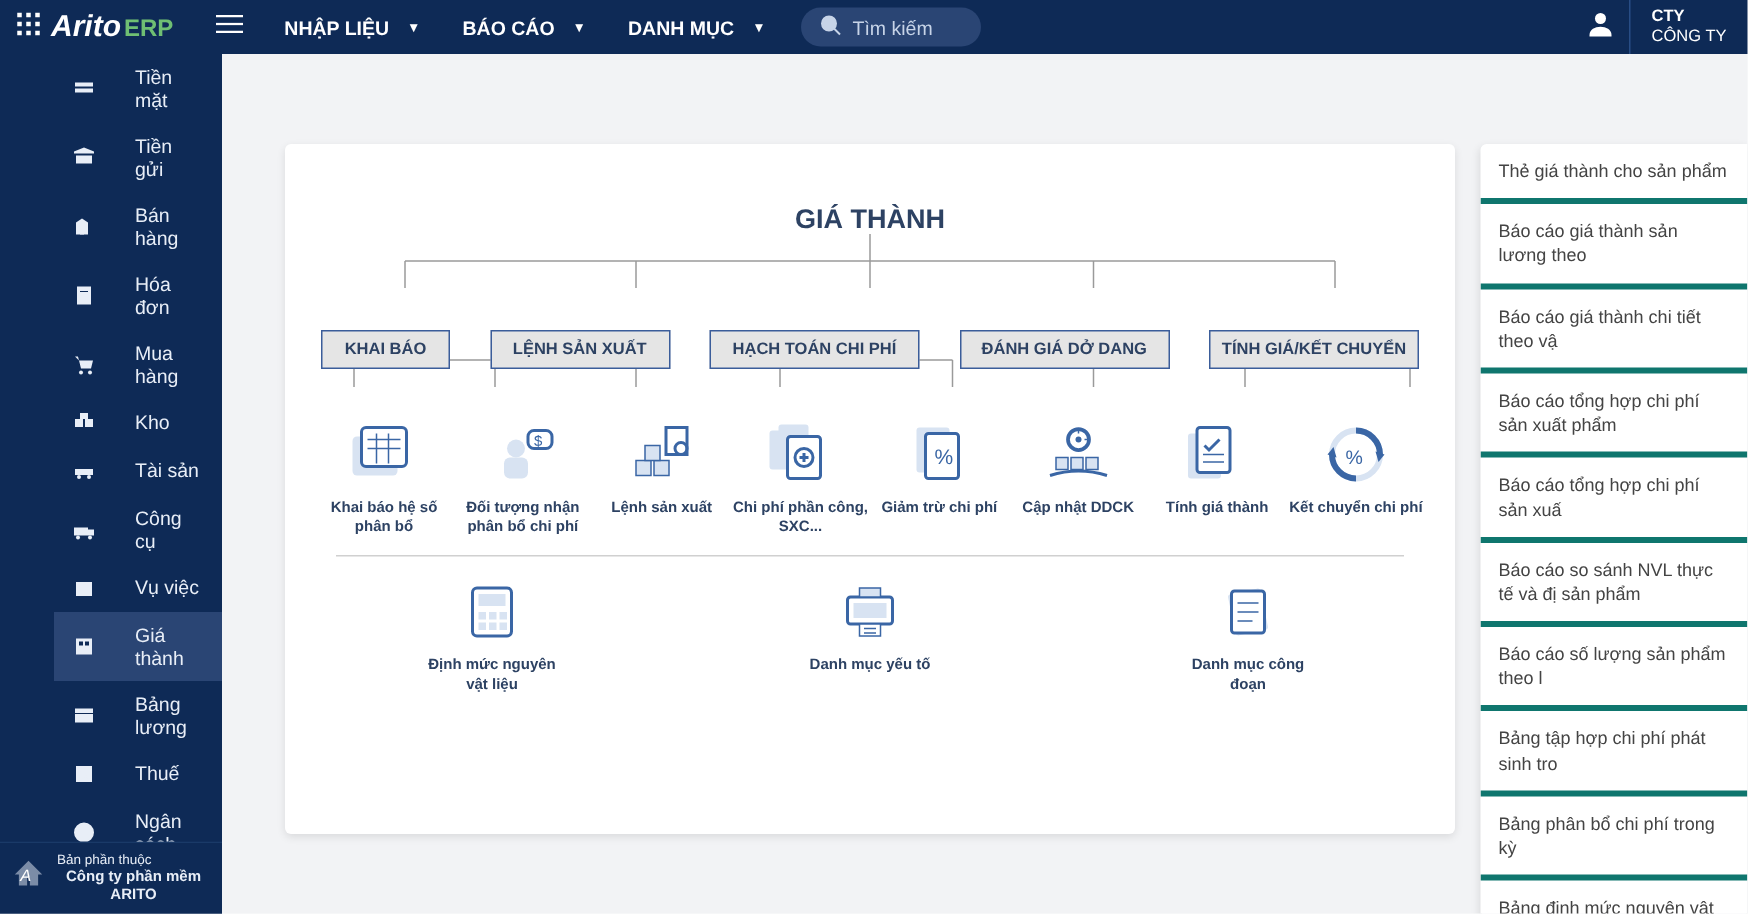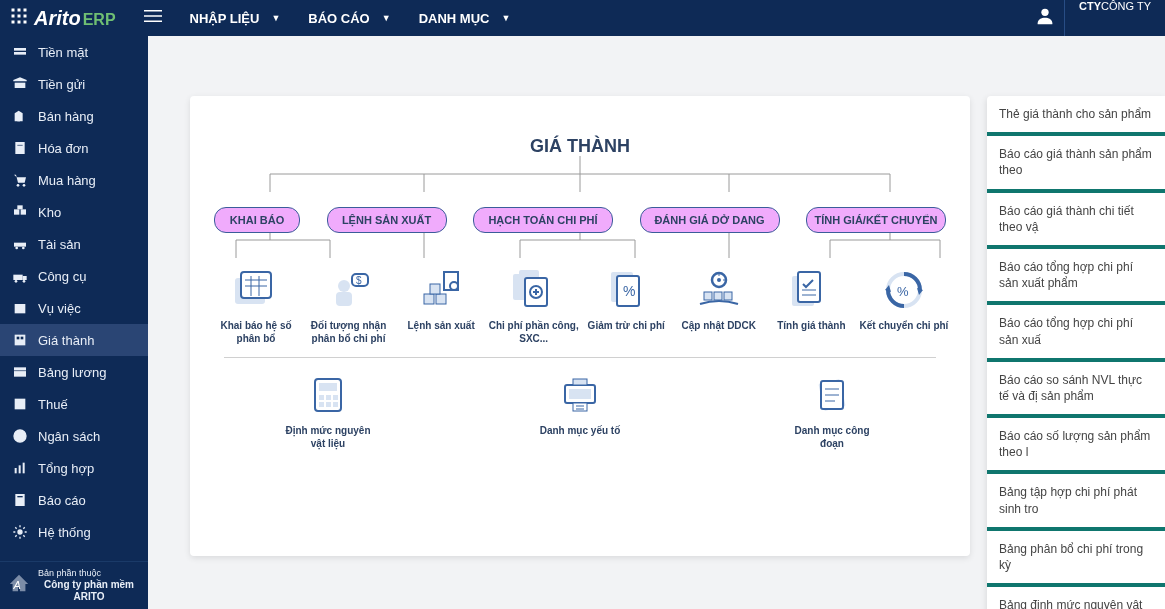--- a/index.html
+++ b/index.html
@@ -9,47 +9,47 @@
 .header { background: #0e2a56; height: 36px; display: flex; align-items: center; color: #fff; position: relative; }
 .logo-area { display: flex; align-items: center; gap: 6px; padding: 0 10px; }
 .logo-text { font-size: 20px; font-weight: 700; font-style: italic; color: #fff; display: flex; align-items: baseline; }
 .logo-text .erp { color: #6fbf73; font-style: normal; font-weight: 700; font-size: 16px; margin-left:2px; }
 .hamburger { margin: 0 14px 0 18px; cursor: pointer; }
 .nav-item { font-size: 13px; font-weight: 600; padding: 0 14px; display: flex; align-items: center; gap: 12px; cursor: pointer; }
 .nav-item .caret { font-size: 9px; }
 .search-box { background: #2a4574; border-radius: 16px; height: 26px; display: flex; align-items: center; padding: 0 12px; margin-left: 10px; width: 120px; color: #c7d4e8; font-size: 13px; gap: 6px; }
 .header-right { margin-left: auto; display: flex; align-items: center; height: 100%; }
 .profile-icon { margin-right: 8px; }
-.org-box { border-left: 1px solid #284d85; padding: 0 14px; height: 100%; display: flex; flex-direction: row; justify-content: center; font-size: 11px; line-height: 1.2; }
+.org-box { border-left: 1px solid #284d85; padding: 0 14px; height: 100%; display: flex; flex-direction: column; justify-content: center; font-size: 11px; line-height: 1.2; }
 .org-box .l1 { font-weight: 700; }
 
 
 .sidebar { position: absolute; top: 36px; bottom: 0; left: 0; width: 148px; background: #0e2a56; color: #e8eef7; display: flex; flex-direction: column; }
 .sidebar-list { flex: 1; overflow-y: auto; scrollbar-width: thin; scrollbar-color: #4b6fa3 #0e2a56; }
 .sidebar-list::-webkit-scrollbar { width: 6px; }
 .sidebar-list::-webkit-scrollbar-thumb { background: #4b6fa3; border-radius: 3px; }
-.sidebar-item { display: flex; align-items: center; gap: 10px; padding: 8px 12px; font-size: 13px; cursor: pointer; }
+.sidebar-item { display: flex; gap: 26px; padding: 8px 12px; font-size: 13px; cursor: pointer; margin-left: 36px; }
 .sidebar-item.active { background: #2a4574; }
 .sidebar-item .s-icon { width: 16px; flex: 0 0 16px; display: flex; align-items: center; justify-content: center; }
 .sidebar-footer { background: #0e2a56; padding: 6px 8px; display: flex; align-items: center; gap: 8px; border-top: 1px solid #1a3a68; }
 .sidebar-footer .foot-icon { }
 .sidebar-footer .foot-text { font-size: 9px; line-height: 1.2; }
 .sidebar-footer .foot-text .line2 { font-weight: 700; font-size: 10px; text-align: center; }
 
 
 .main { position: absolute; top: 36px; left: 148px; right: 0; bottom: 0; background: #f2f3f5; overflow: hidden; }
 .card { position: absolute; top: 60px; left: 42px; width: 780px; height: 460px; background: #fff; border-radius: 4px; box-shadow: 0 2px 6px rgba(0,0,0,0.1); padding: 20px 14px; }
 
 .diagram-title { text-align: center; font-size: 18px; font-weight: 700; color: #2d4263; margin-top: 20px; }
 
 
 .tree { position: relative; margin-top: 14px; }
 
 .level-boxes { display: flex; justify-content: space-between; margin: 50px 10px 0; gap: 8px; position: relative; }
-.box { border: 1px solid #3b5d9a; border-radius: 12px; padding: 6px 6px; font-size: 11px; font-weight: 600; color: #2d4263; text-align: center; background: #f0abfc; position: relative; }
+.box { border: 1px solid #3b5d9a; border-radius: 0; padding: 6px 6px; font-size: 11px; font-weight: 600; color: #2d4263; text-align: center; background: #e5e5e5; position: relative; margin-top: 13px; }
 .box.w1 { width: 86px; }
 .box.w2 { width: 120px; }
 .box.w3 { width: 140px; }
 
 
 .conn-svg { position: absolute; top: 0; left: 0; width: 100%; height: 100%; pointer-events: none; }
 .conn-svg line { stroke: #9a9a9a; stroke-width: 1; }
 
 .leaves-row { display: flex; margin-top: 34px; padding: 0 6px; justify-content: space-between; }
 .leaf { display: flex; flex-direction: column; align-items: center; width: 92px; gap: 6px; }
@@ -104,20 +104,27 @@
       <span class="caret">▼</span>
     </div>
   <div class="nav-item">
       <span>BÁO CÁO</span>
       <span class="caret">▼</span>
     </div>
   <div class="nav-item">
       <span>DANH MỤC</span>
       <span class="caret">▼</span>
     </div>
+  <div class="search-box">
+    <span><svg class="i16" viewBox="0 0 24 24" fill="none" stroke="currentColor" stroke-width="2">
+          <circle cx="10" cy="10" r="7"></circle>
+          <line x1="21" y1="21" x2="15" y2="15"></line>
+        </svg></span>
+    <span>Tìm kiếm</span>
+  </div>
   <div class="header-right">
     <span class="profile-icon">
       <svg width="22" height="22" viewBox="0 0 24 24">
           <circle cx="12" cy="8" r="4"></circle>
           <path d="M4 20c0-4 4-6 8-6s8 2 8 6v1H4z"></path>
         </svg>
     </span>
     <div class="org-box">
       <span class="l1">CTY</span>
       <span>CÔNG TY</span>
@@ -480,21 +487,21 @@
               </svg>
             </div>
             <div class="label">Danh mục công đoạn</div>
           </div>
         </div>
     </div>
   </div>
 
   <div class="right-panel" id="right-panel">
       <div class="right-item">Thẻ giá thành cho sản phẩm</div>
-      <div class="right-item">Báo cáo giá thành sản phẩm theo</div>
+      <div class="right-item">Báo cáo giá thành sản lương theo</div>
       <div class="right-item">Báo cáo giá thành chi tiết theo vậ</div>
       <div class="right-item">Báo cáo tổng hợp chi phí sản xuất phẩm</div>
       <div class="right-item">Báo cáo tổng hợp chi phí sản xuấ</div>
       <div class="right-item">Báo cáo so sánh NVL thực tế và đị sản phẩm</div>
       <div class="right-item">Báo cáo số lượng sản phẩm theo l</div>
       <div class="right-item">Bảng tập hợp chi phí phát sinh tro</div>
       <div class="right-item">Bảng phân bổ chi phí trong kỳ</div>
       <div class="right-item">Bảng định mức nguyên vật liệu</div>
     </div>
 </div>

